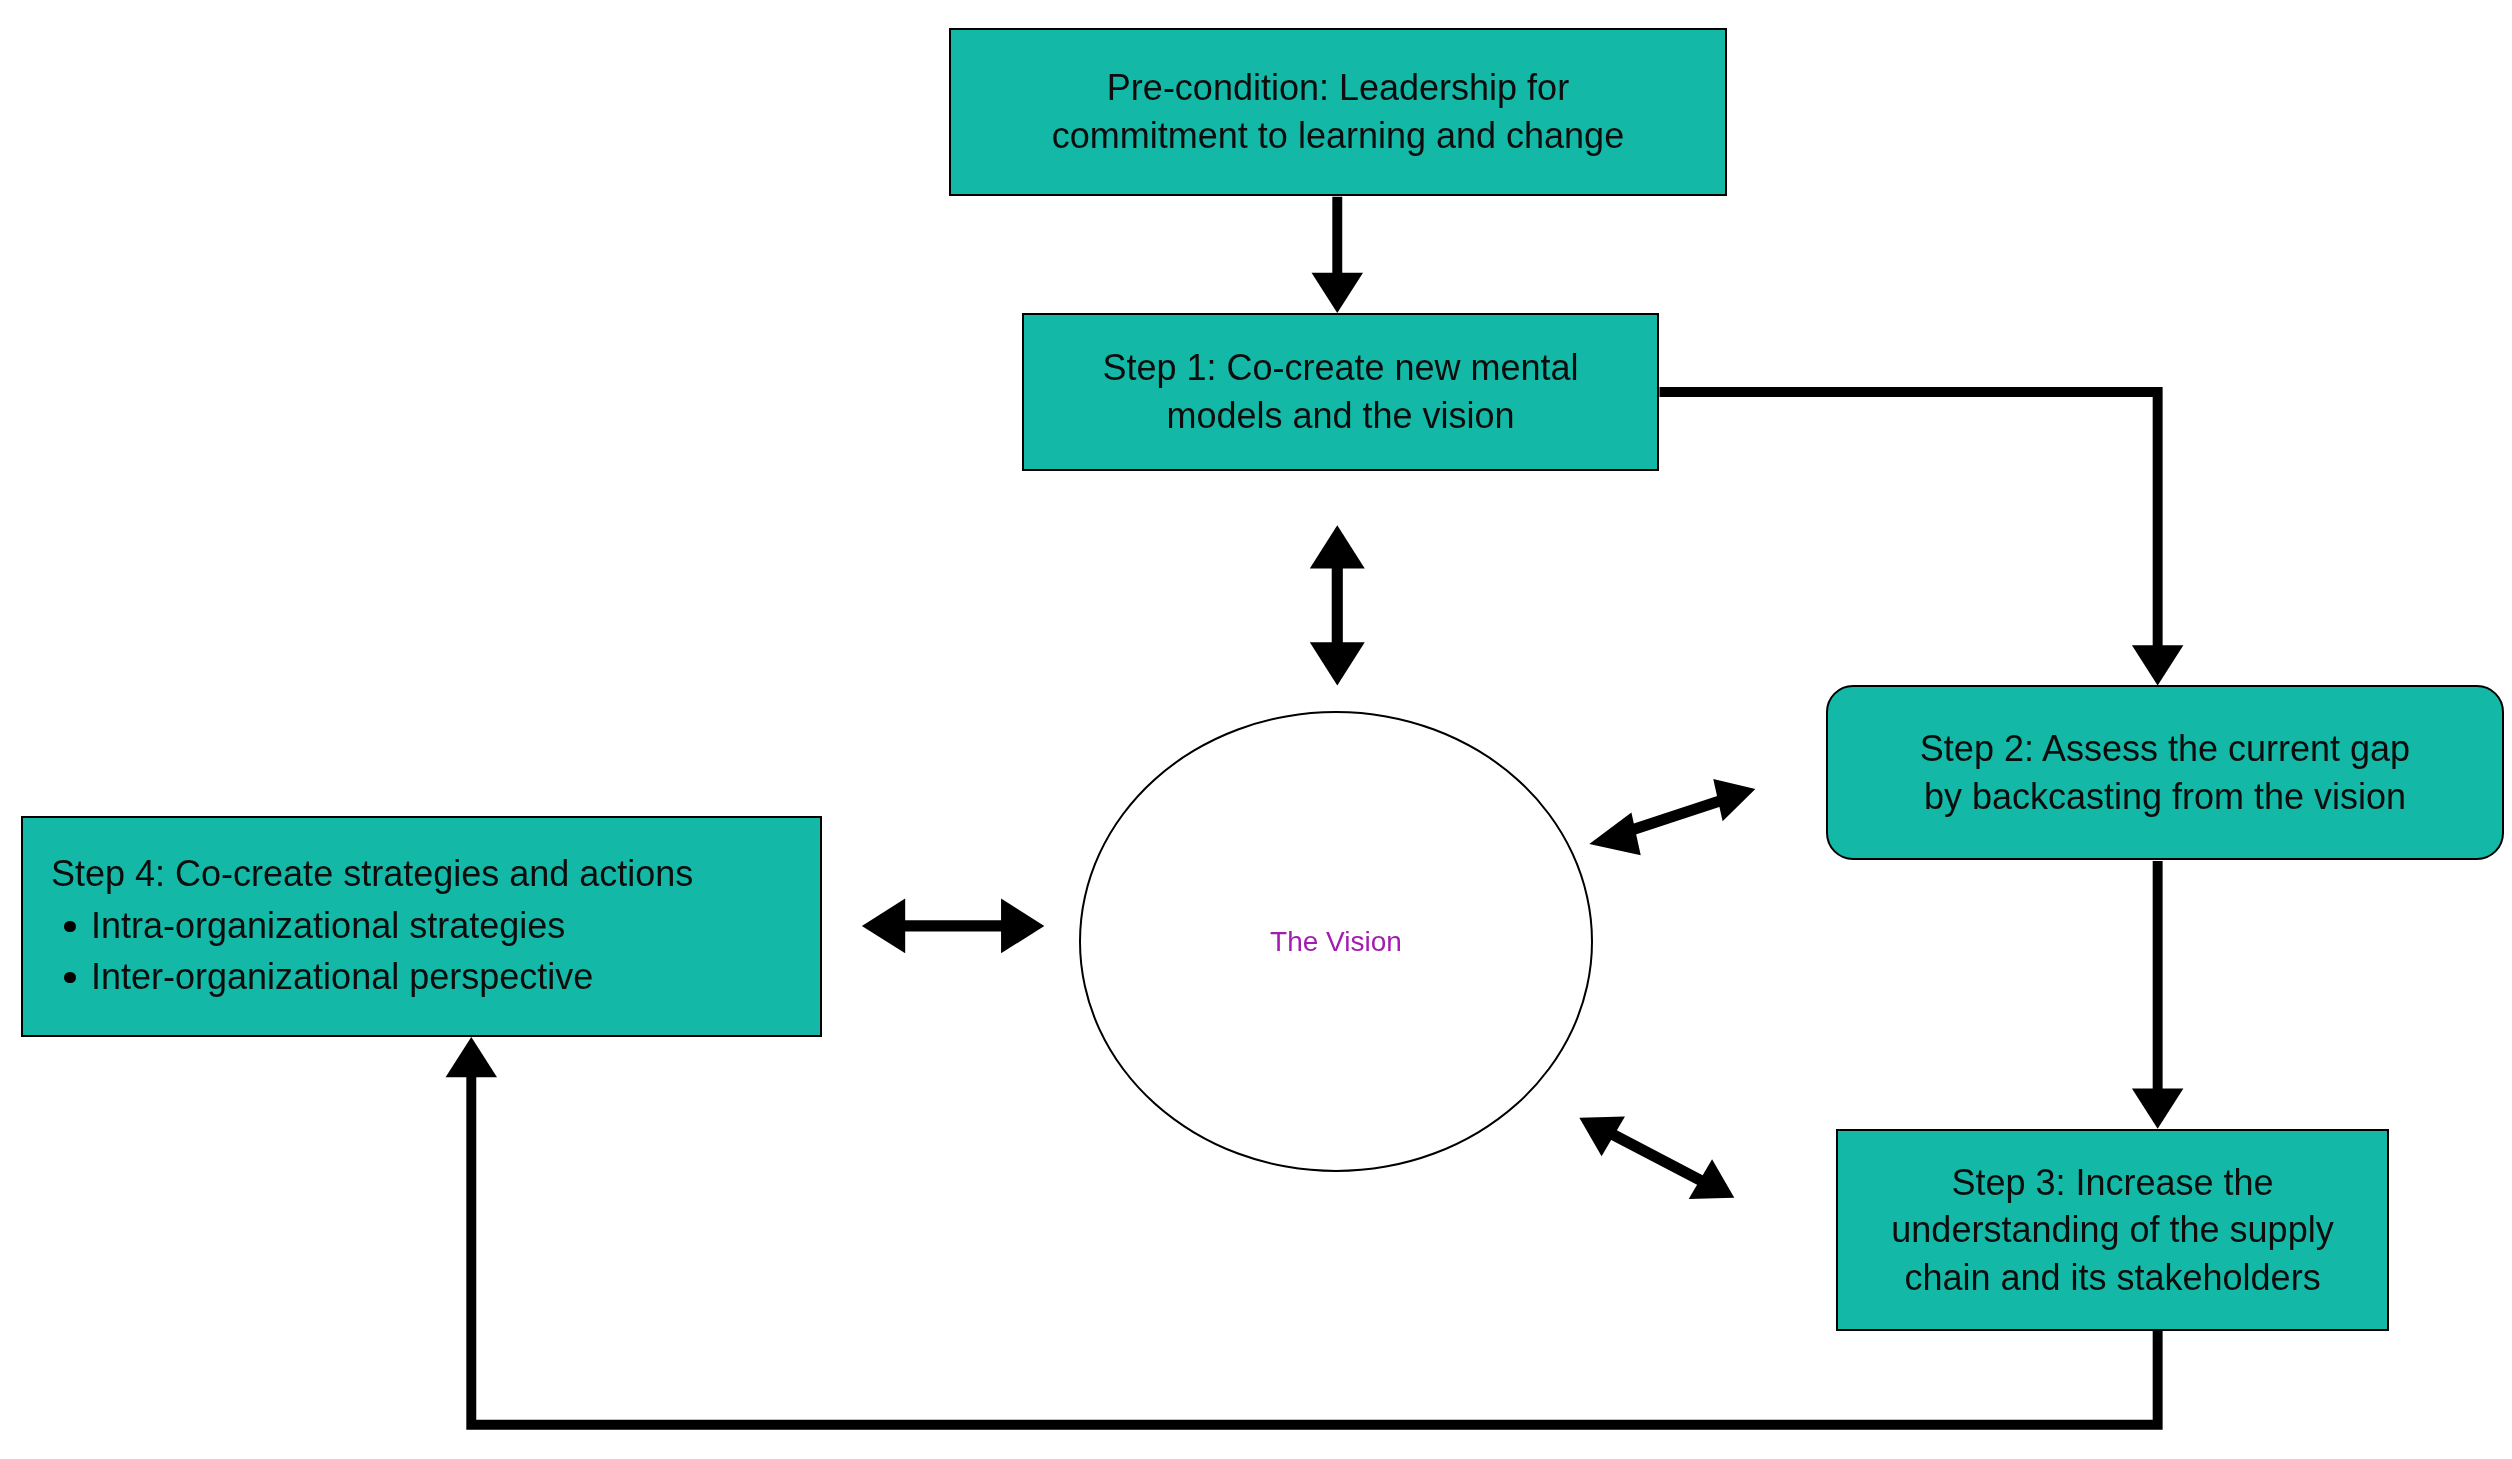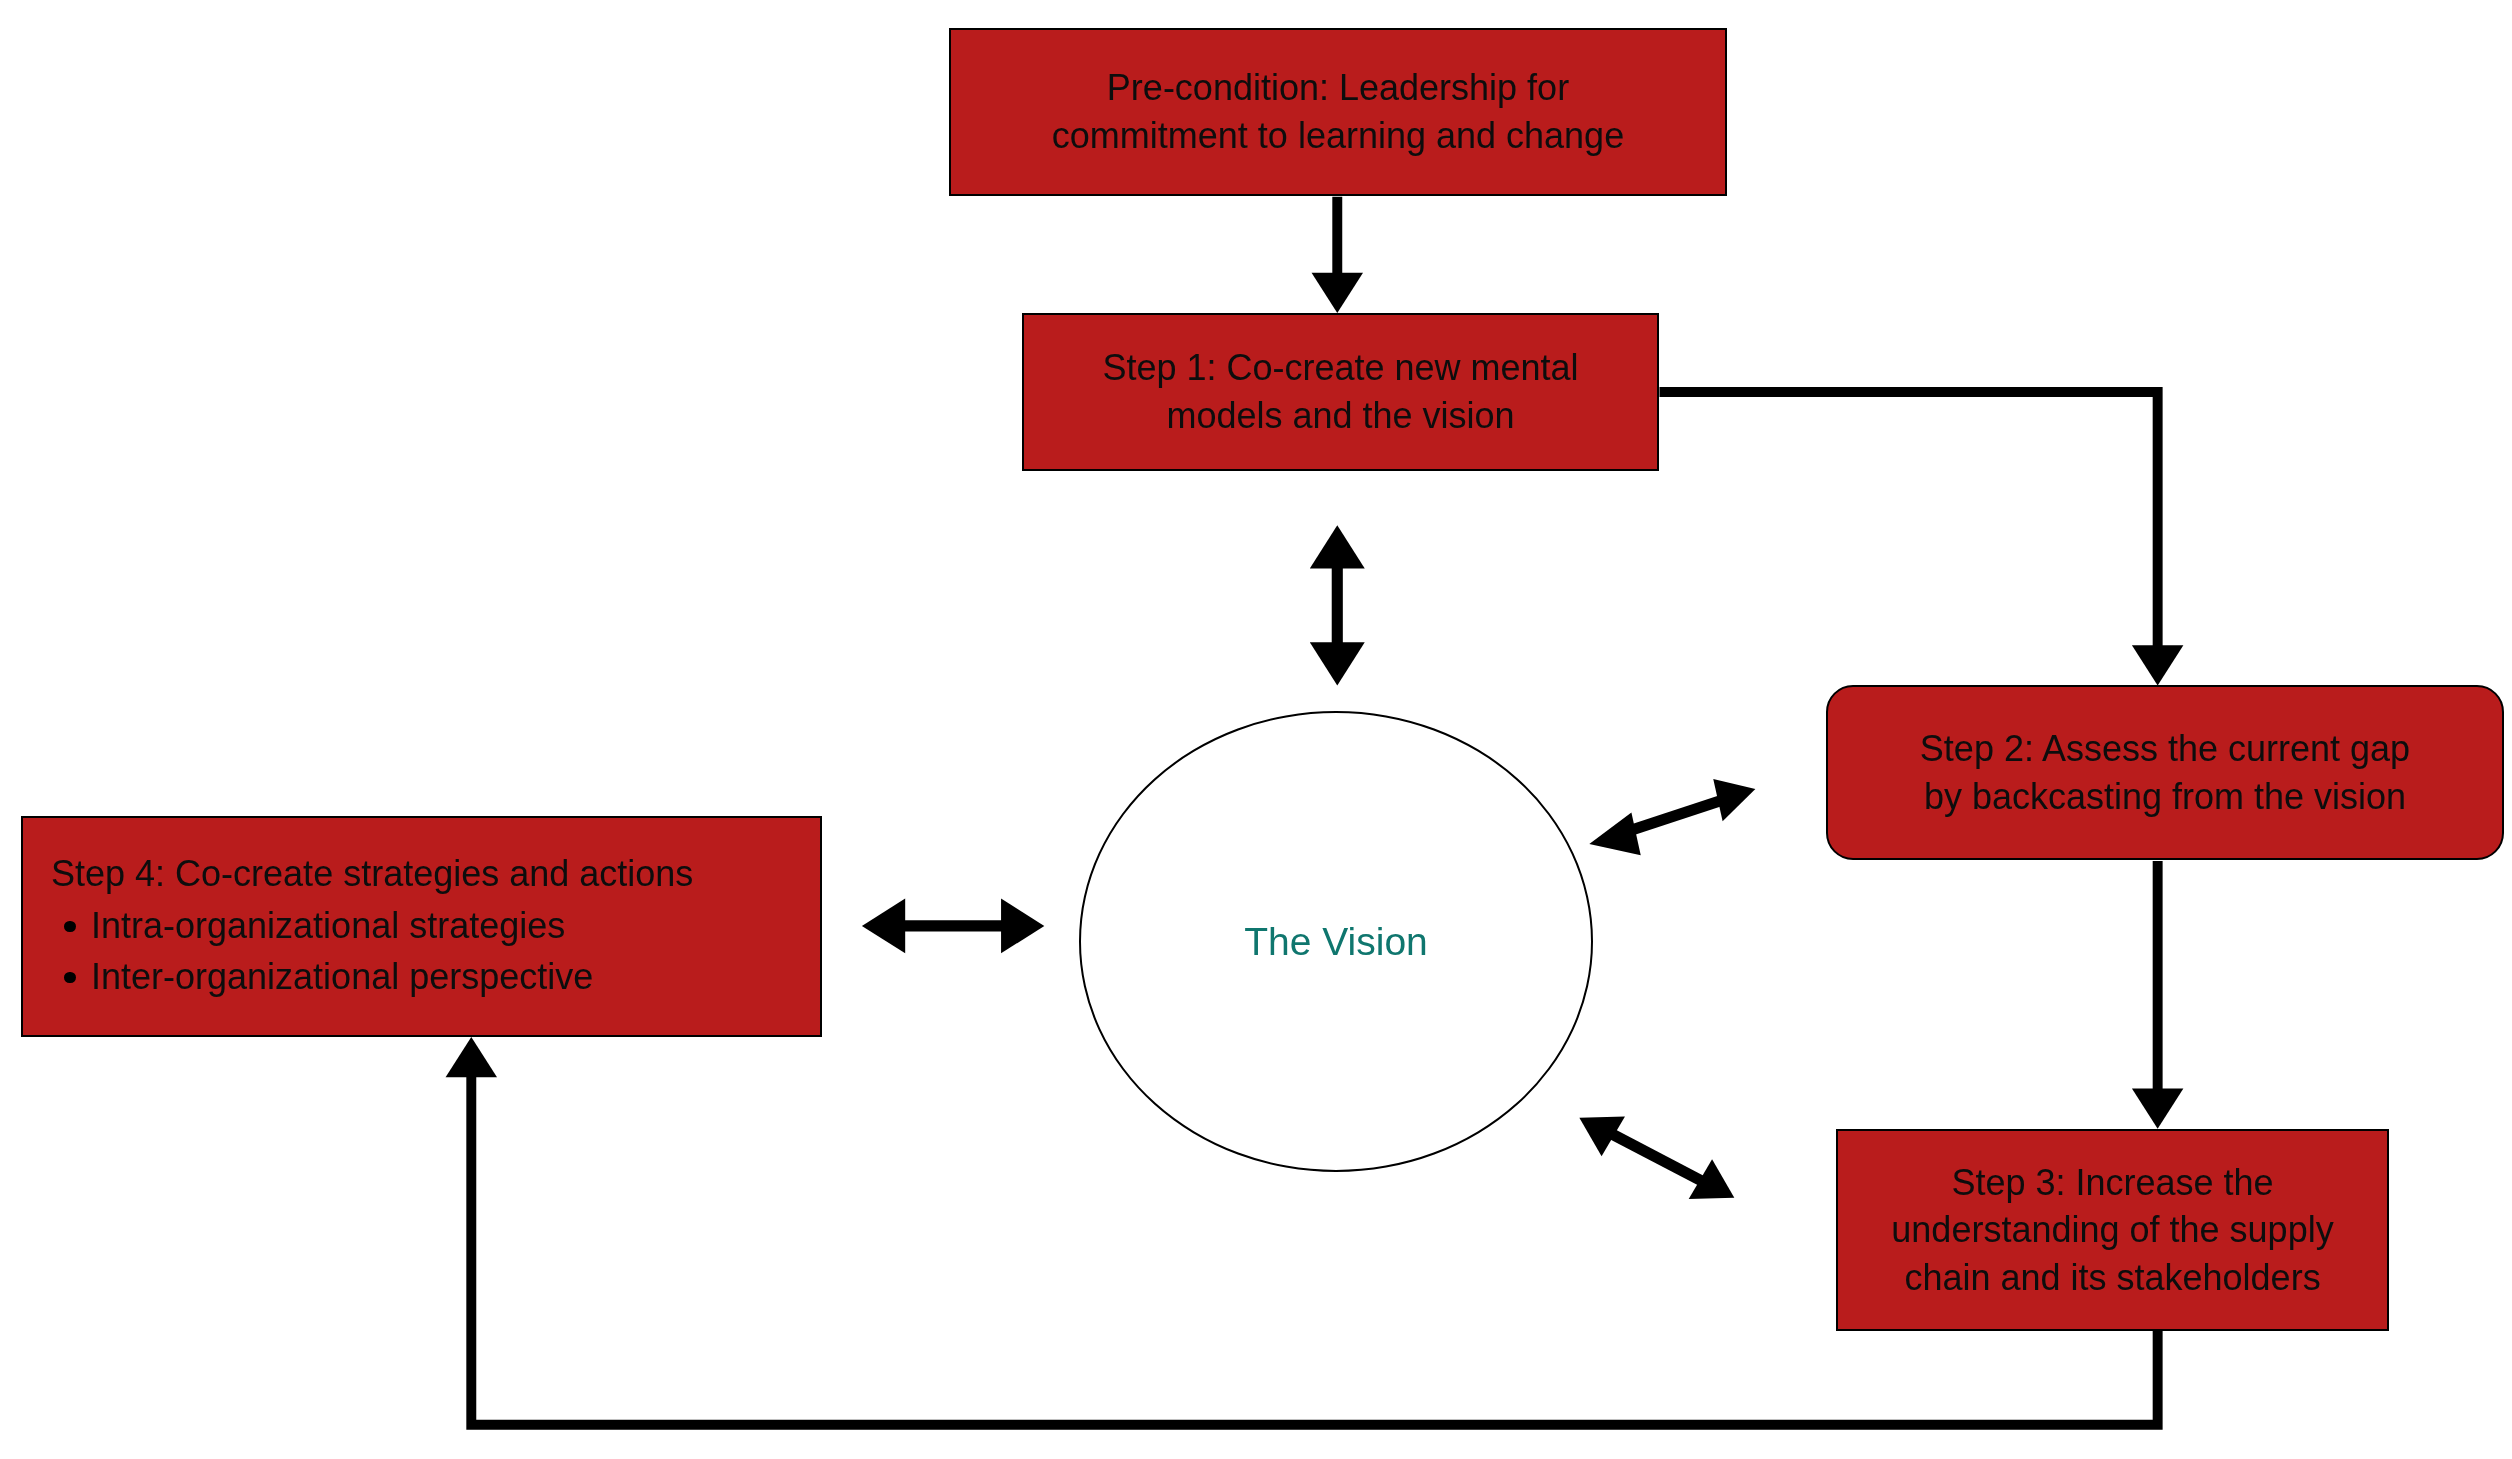--- a/index.html
+++ b/index.html
@@ -13,21 +13,21 @@
     height: 1460px;
     background: #ffffff;
     overflow: hidden;
     font-family: "Liberation Sans", sans-serif;
     color: #000000;
   }
   .node-box {
     position: absolute;
     box-sizing: border-box;
     border: 2.9px solid #000000;
-    background: #b91c1c;
+    background: #14b8a6;
     display: flex;
     flex-direction: column;
     align-items: center;
     justify-content: center;
     text-align: center;
     font-size: 36px;
     line-height: 1.32;
     color: #0d0d0d;
   }
   .node-box .line { display: block; white-space: nowrap; }
@@ -77,22 +77,22 @@
   #vision-circle {
     position: absolute;
     left: 1079px; top: 711px;
     width: 510px; height: 457px;
     border: 2.9px solid #000000;
     border-radius: 50%;
     background: #ffffff;
     display: flex;
     align-items: center;
     justify-content: center;
-    font-size: 39px;
-    color: #0f766e;
+    font-size: 28px;
+    color: #a21caf;
   }
 
   
   #connectors {
     position: absolute;
     left: 0; top: 0;
     width: 2512px; height: 1460px;
     pointer-events: none;
   }
 </style>

